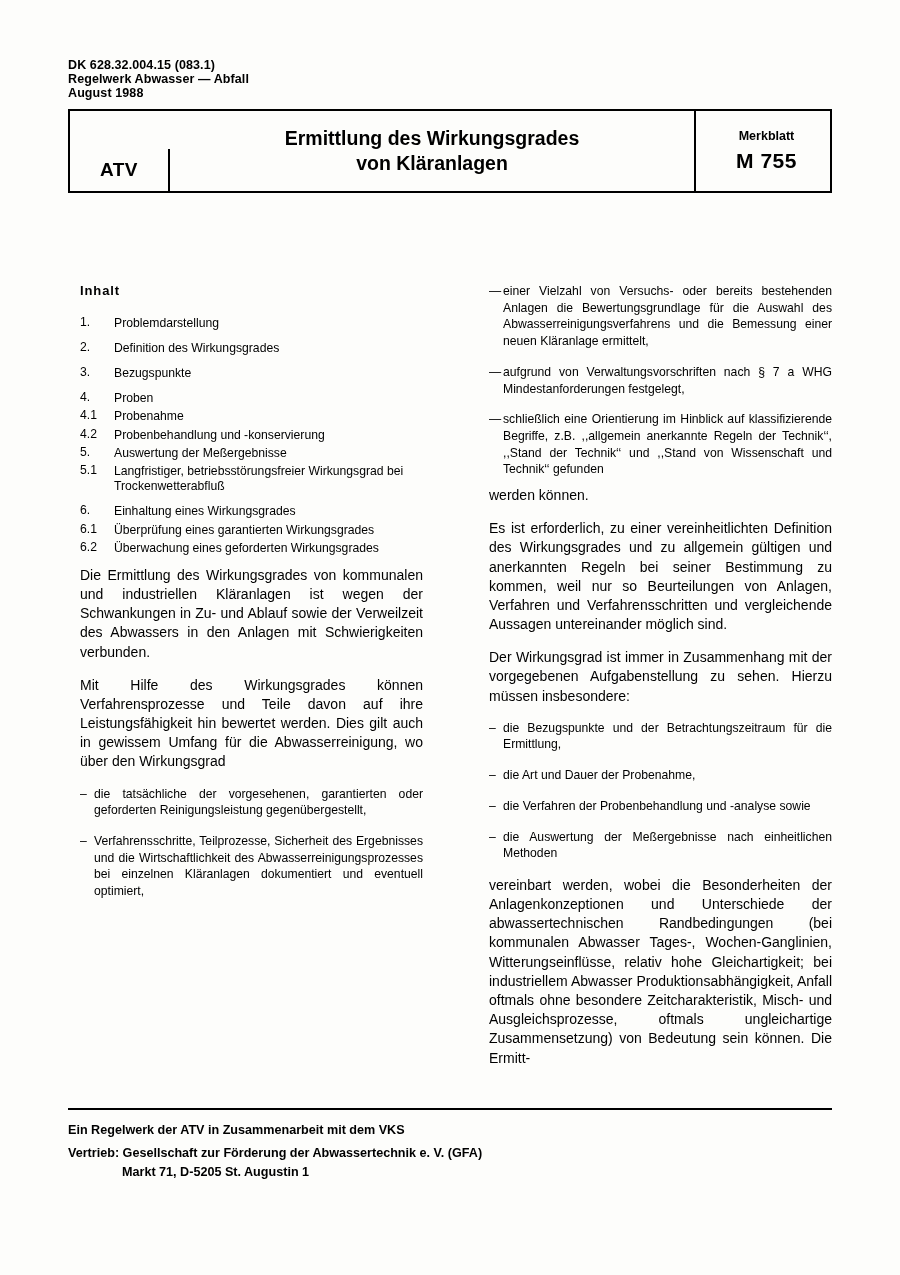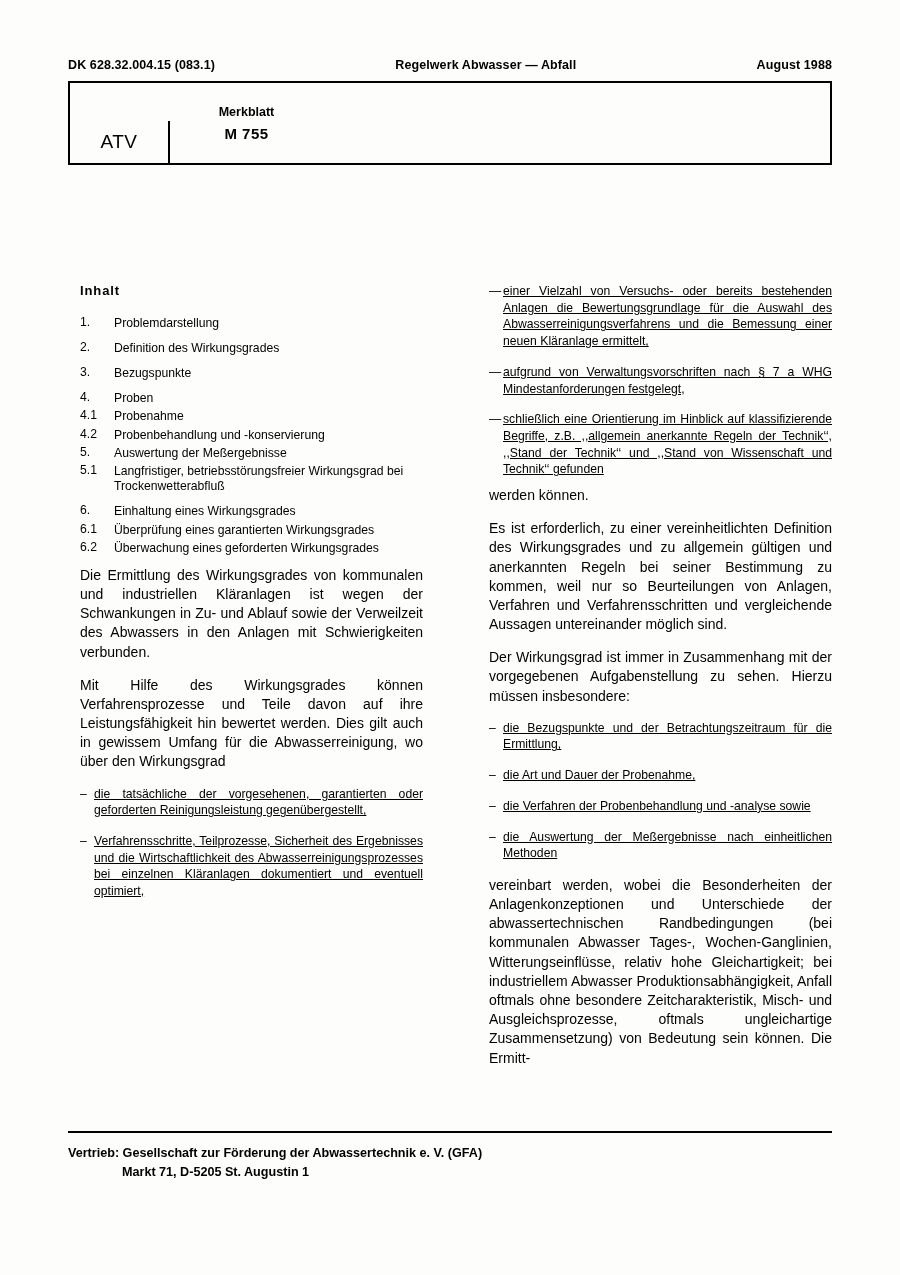--- a/index.html
+++ b/index.html
@@ -30,20 +30,21 @@
 
   
   .top-line {
     display: flex;
     align-items: flex-start;
     justify-content: space-between;
     font-size: 12.5px;
     font-weight: bold;
     letter-spacing: 0.1px;
     margin-bottom: 9px;
+    flex-direction: column;
   }
   .top-line .dk { white-space: nowrap; }
   .top-line .mid { white-space: nowrap; }
   .top-line .date { white-space: nowrap; }
 
   
   .title-box {
     display: flex;
     border: 2px solid #000;
     height: 84px;
@@ -53,45 +54,45 @@
     display: flex;
     flex-direction: column;
     align-items: center;
     justify-content: center;
     box-sizing: border-box;
   }
   .tb-atv {
     width: 100px;
     border-right: 2px solid #000;
     font-size: 19px;
-    font-weight: normal;
+    font-weight: bold;
     letter-spacing: 0.5px;
     margin-top: 38px;
   }
   .tb-title {
     flex: 1;
     border-right: 2px solid #000;
     text-align: center;
     font-size: 19.5px;
     font-weight: bold;
     line-height: 1.28;
     padding: 0 8px;
   }
   .tb-right {
-    width: 146px;
+    width: 134px;
     text-align: left;
     padding-left: 7px;
   }
   .tb-right .mb-label {
     font-size: 12.5px;
     font-weight: bold;
     margin-bottom: 6px;
   }
   .tb-right .mb-number {
-    font-size: 15px;
+    font-size: 21px;
     font-weight: bold;
     letter-spacing: 0.5px;
   }
 
   
   .columns {
     position: absolute;
     top: 225px;
     left: 12px;
     right: 0;
@@ -140,21 +141,20 @@
     line-height: 1.37;
     margin: 0 0 14px 0;
   }
   .dash-item .mk {
     width: 14px;
     flex: 0 0 14px;
   }
   .dash-item .tx {
     flex: 1;
     text-align: justify;
-    text-decoration: underline;
   }
   .tail-note {
     font-size: 14px;
     line-height: 1.37;
     margin: -6px 0 14px 0;
   }
 
   
   .footer {
     position: absolute;
@@ -180,20 +180,24 @@
   <div class="sheet">
 
     <div class="top-line">
       <span class="dk">DK 628.32.004.15 (083.1)</span>
       <span class="mid">Regelwerk Abwasser — Abfall</span>
       <span class="date">August 1988</span>
     </div>
 
     <div class="title-box">
       <div class="tb-cell tb-atv">ATV</div>
+      <div class="tb-cell tb-title">
+        <div>Ermittlung des Wirkungsgrades</div>
+        <div>von Kläranlagen</div>
+      </div>
       <div class="tb-cell tb-right">
         <div class="mb-label">Merkblatt</div>
         <div class="mb-number">M 755</div>
       </div>
     </div>
 
     <div class="columns">
 
       <div class="col">
 
@@ -296,16 +300,17 @@
           <span class="tx">die Auswertung der Meßergebnisse nach einheitlichen Methoden</span>
         </div>
 
         <p class="para">vereinbart werden, wobei die Besonderheiten der Anlagenkonzeptionen und Unterschiede der abwassertechnischen Randbedingungen (bei kommunalen Abwasser Tages-, Wochen-Ganglinien, Witterungseinflüsse, relativ hohe Gleichartigkeit; bei industriellem Abwasser Produktionsabhängigkeit, Anfall oftmals ohne besondere Zeitcharakteristik, Misch- und Ausgleichsprozesse, oftmals ungleichartige Zusammensetzung) von Bedeutung sein können. Die Ermitt-</p>
       </div>
     </div>
   </div>
 
   <div class="footer">
     <div class="footer-rule"></div>
+    <div class="footer-line">Ein Regelwerk der ATV in Zusammenarbeit mit dem VKS</div>
     <div class="footer-line" style="margin-top:3px;">Vertrieb: Gesellschaft zur Förderung der Abwassertechnik e. V. (GFA)</div>
     <div class="footer-line indent">Markt 71, D-5205 St. Augustin 1</div>
   </div>
 </div>
 
 </body></html>

